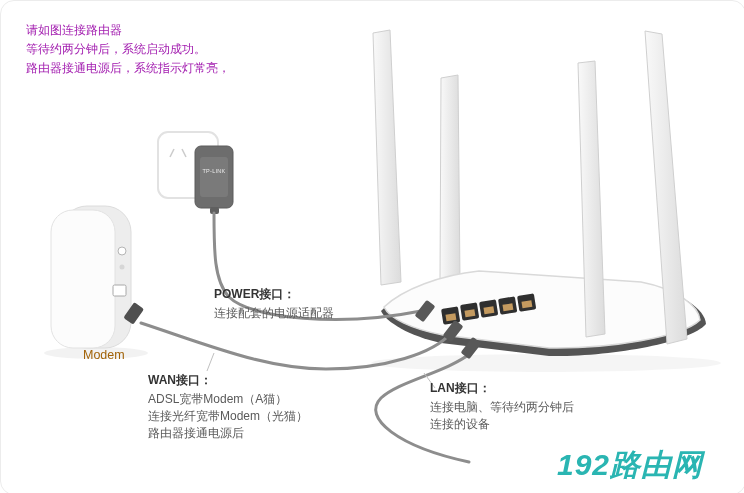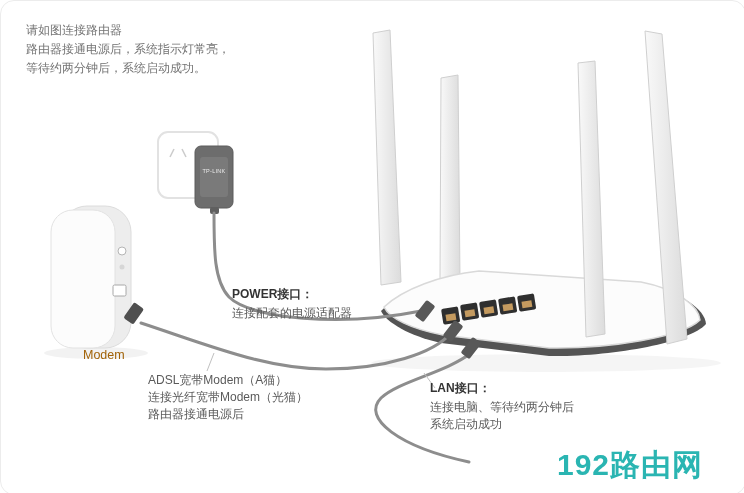--- a/index.html
+++ b/index.html
@@ -8,31 +8,32 @@
     width:744px; height:493px;
     background:#ffffff;
     border:1px solid #ececec;
     border-radius:14px;
     overflow:hidden;
     font-family:"Liberation Sans","DejaVu Sans",sans-serif;
     color:#3d3d3d;
   }
   .illustration { position:absolute; left:0; top:0; }
   .txt { position:absolute; font-size:12px; line-height:19px; white-space:nowrap; }
-  .intro { left:25px; top:20px; color:#737373; }
+  .intro { left:25px; top:20px; color:#a21caf; }
   .callout { font-size:12px; line-height:17px; color:#5a5a5a; }
   .callout .title { font-weight:bold; color:#333; margin-bottom:2px; }
-  .power-callout { left:231px; top:285px; }
+  .power-callout { left:213px; top:285px; }
   .wan-callout { left:147px; top:371px; }
   .lan-callout { left:429px; top:379px; }
   .modem-label { left:82px; top:345px; font-size:12.5px; color:#a16207; }
   .watermark {
     position:absolute; left:556px; top:444px;
     font-size:30px; font-weight:bold; letter-spacing:1px;
     white-space:nowrap;
+    font-style:italic;
   }
 </style>
 </head>
 <body>
 
 <div class="canvas">
 
   <svg class="illustration" width="744" height="493" viewBox="0 0 744 493">
     <defs>
       <linearGradient id="ant" x1="0" y1="0" x2="1" y2="0">
@@ -122,38 +123,39 @@
     </g>
 
     <g stroke="#c0c0c0" stroke-width="1">
       <line x1="206" y1="370" x2="213" y2="352"></line>
       <line x1="434" y1="387" x2="423" y2="372"></line>
     </g>
   </svg>
 
   <div class="txt intro">
     <div>请如图连接路由器</div>
+    <div>等待约两分钟后，系统启动成功。</div>
     <div>路由器接通电源后，系统指示灯常亮，</div>
-    <div>等待约两分钟后，系统启动成功。</div>
   </div>
 
   <div class="txt modem-label">Modem</div>
 
   <div class="txt callout power-callout">
     <div class="title">POWER接口：</div>
     <div>连接配套的电源适配器</div>
   </div>
 
   <div class="txt callout wan-callout">
+    <div class="title">WAN接口：</div>
     <div>ADSL宽带Modem（A猫）</div>
     <div>连接光纤宽带Modem（光猫）</div>
     <div>路由器接通电源后</div>
   </div>
 
   <div class="txt callout lan-callout">
     <div class="title">LAN接口：</div>
     <div>连接电脑、等待约两分钟后</div>
-    <div>系统启动成功</div>
+    <div>连接的设备</div>
   </div>
 
   <div class="watermark" style="color: rgb(42, 181, 178);">192路由网</div>
 
 </div>
 
 </body></html>

